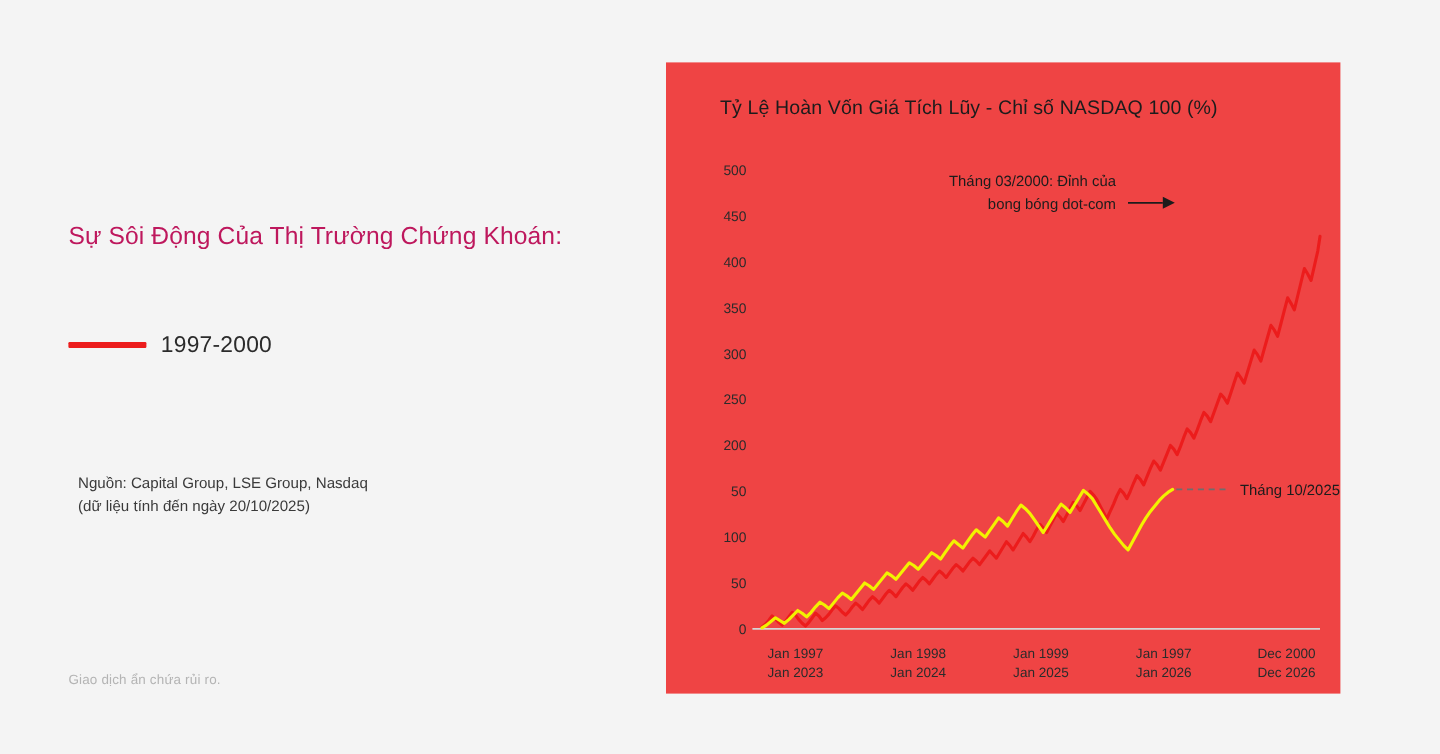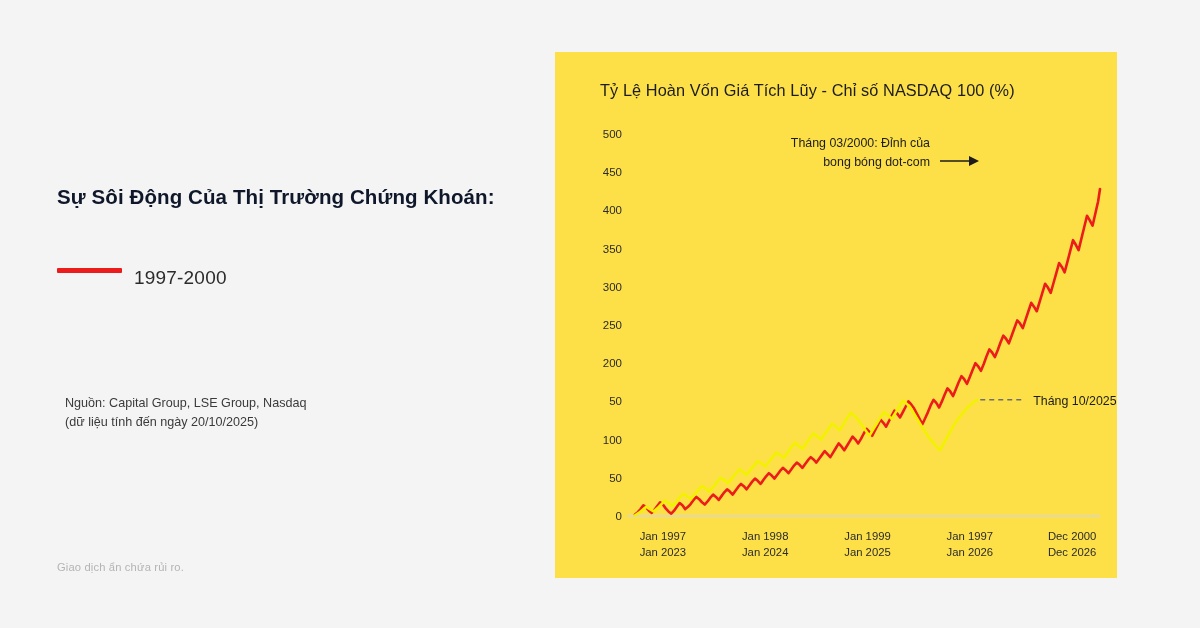--- a/index.html
+++ b/index.html
@@ -25,34 +25,35 @@
     width: 540px;
     height: 628px;
   }
   .headline {
     position: absolute;
     left: 57px;
     top: 182px;
     width: 460px;
     font-size: 20.5px;
     line-height: 30px;
-    color: #0f172a;
+    color: #be185d;
     letter-spacing: 0.1px;
-    font-weight: 700;
+    font-weight: 400;
   }
   .headline .hl-line { display: block; white-space: nowrap; }
 
   .legend {
     position: absolute;
     left: 57px;
     top: 268px;
     width: 320px;
   }
   .legend-row {
     display: flex;
+    align-items: center;
     height: 38px;
   }
   .legend-swatch {
     width: 65px;
     height: 5px;
     border-radius: 1px;
     flex: 0 0 auto;
   }
   .legend-row.thin .legend-swatch { height: 4px; }
   .legend-label {
@@ -83,35 +84,35 @@
     letter-spacing: 0.15px;
   }
 
   
   .chart-card {
     position: absolute;
     left: 555px;
     top: 52px;
     width: 562px;
     height: 526px;
-    background: #fde047;
+    background: #ef4444;
   }
   .chart-title {
     position: absolute;
     left: 45px;
     top: 29px;
     font-size: 16.3px;
     color: #1c1c1c;
     letter-spacing: 0.1px;
     white-space: nowrap;
   }
   .chart-svg-wrap {
     position: absolute;
     left: 0;
-    top: 0;
+    top: 8px;
     width: 562px;
     height: 526px;
   }
   svg { display: block; }
   .tick-text {
     font-family: "Liberation Sans", sans-serif;
     font-size: 11.5px;
     fill: #2b2b2b;
   }
   .xtick-text {

